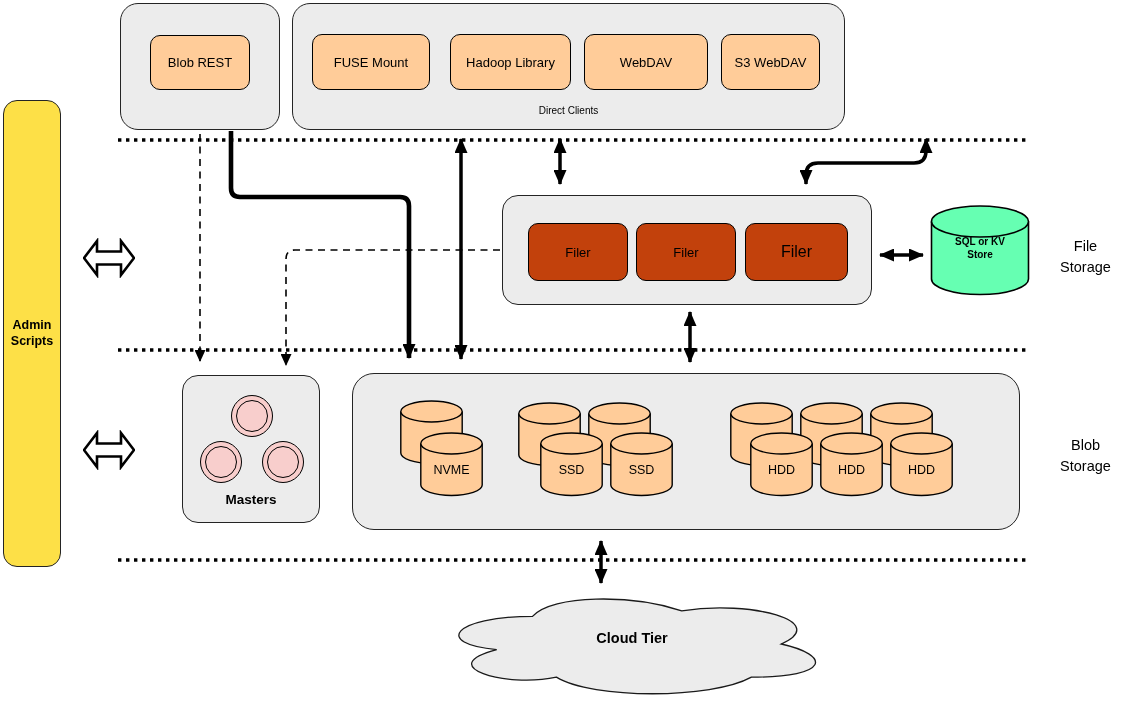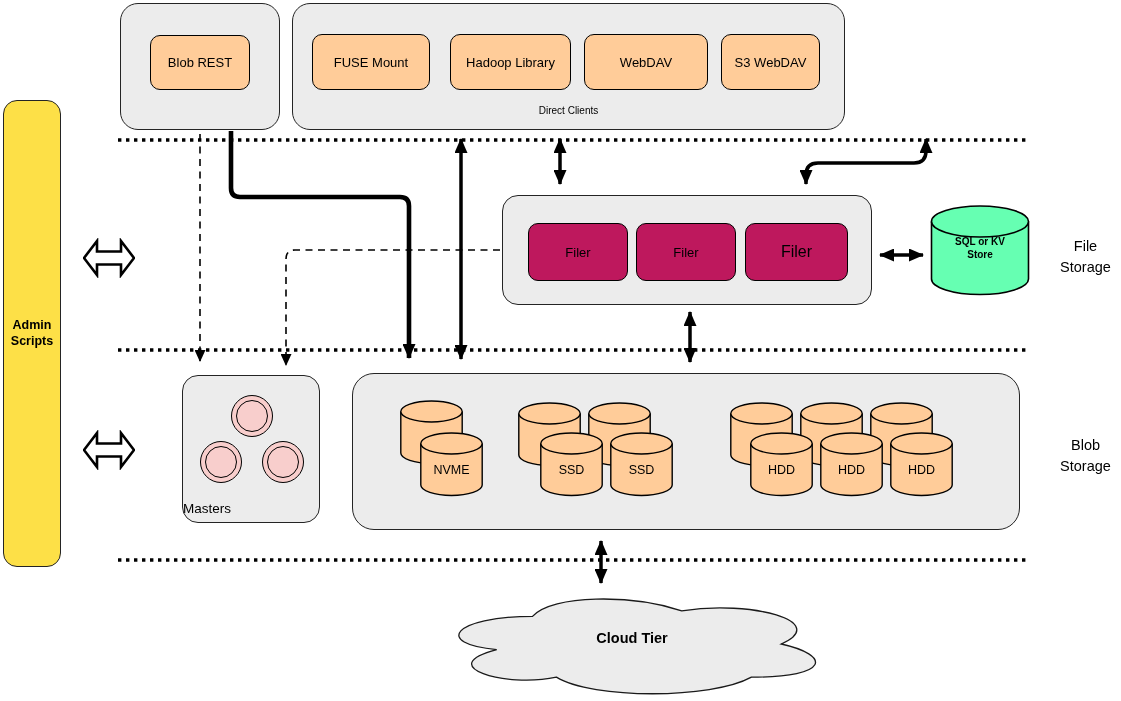--- a/index.html
+++ b/index.html
@@ -3,21 +3,21 @@
 <meta charset="utf-8">
 <style>
   html,body { margin:0; padding:0; background:#ffffff; }
   body { font-family:"Liberation Sans", sans-serif; color:#000; }
   .canvas { position:relative; width:1121px; height:701px; background:#fff; overflow:hidden; }
 
   .group { position:absolute; background:#ECECEC; border:1px solid #242424; border-radius:18px; box-sizing:border-box; }
   .node  { position:absolute; border:1.4px solid #000; border-radius:10px; box-sizing:border-box;
            display:flex; align-items:center; justify-content:center; font-size:13px; text-align:center; }
   .orange { background:#FFCC99; }
-  .green  { background:#be185d; }
+  .green  { background:#c2410c; }
   .node.big { font-size:16px; }
 
   .caption { position:absolute; left:0; right:0; text-align:center; font-size:10px; }
   .tier-label { position:absolute; text-align:center; font-size:14.5px; line-height:1.45; white-space:pre-line; }
 
   .admin { position:absolute; left:3px; top:100px; width:58px; height:467px; background:#fde047;
            border:1px solid #242424; border-radius:14px; box-sizing:border-box;
            display:flex; align-items:center; justify-content:center; text-align:center;
            font-weight:bold; font-size:12.5px; line-height:1.25; white-space:pre-line; }
 
@@ -29,21 +29,21 @@
 
   .bigcyl { position:absolute; left:930px; top:205px; width:100px; height:92px; }
   .bigcyl-label { position:absolute; left:0; right:0; top:30px; text-align:center;
                   font-weight:bold; font-size:10px; line-height:1.3; white-space:pre-line; }
 
   .masters { position:absolute; left:182px; top:375px; width:138px; height:148px; background:#ECECEC;
              border:1px solid #242424; border-radius:16px; box-sizing:border-box; }
   .mcirc { position:absolute; width:42px; height:42px; border-radius:50%; background:#F8CECC;
            border:1.5px solid #000; box-sizing:border-box; }
   .mcirc::after { content:""; position:absolute; inset:4px; border-radius:50%; border:1.3px solid #000; }
-  .masters-label { position:absolute; left:0; right:0; top:116px; text-align:left; font-weight:normal; font-size:13.5px;margin-top:9px; }
+  .masters-label { position:absolute; left:0; right:0; top:116px; text-align:center; font-weight:bold; font-size:13.5px; }
 
   .cloud-wrap { position:absolute; left:433px; top:588px; width:398px; height:112px; }
   .cloud-label { position:absolute; left:0; right:0; top:42px; text-align:center; font-weight:bold; font-size:14.5px; }
 
   .overlay { position:absolute; left:0; top:0; width:1121px; height:701px; pointer-events:none; }
 </style>
 </head>
 <body>
 
 <div class="canvas">

